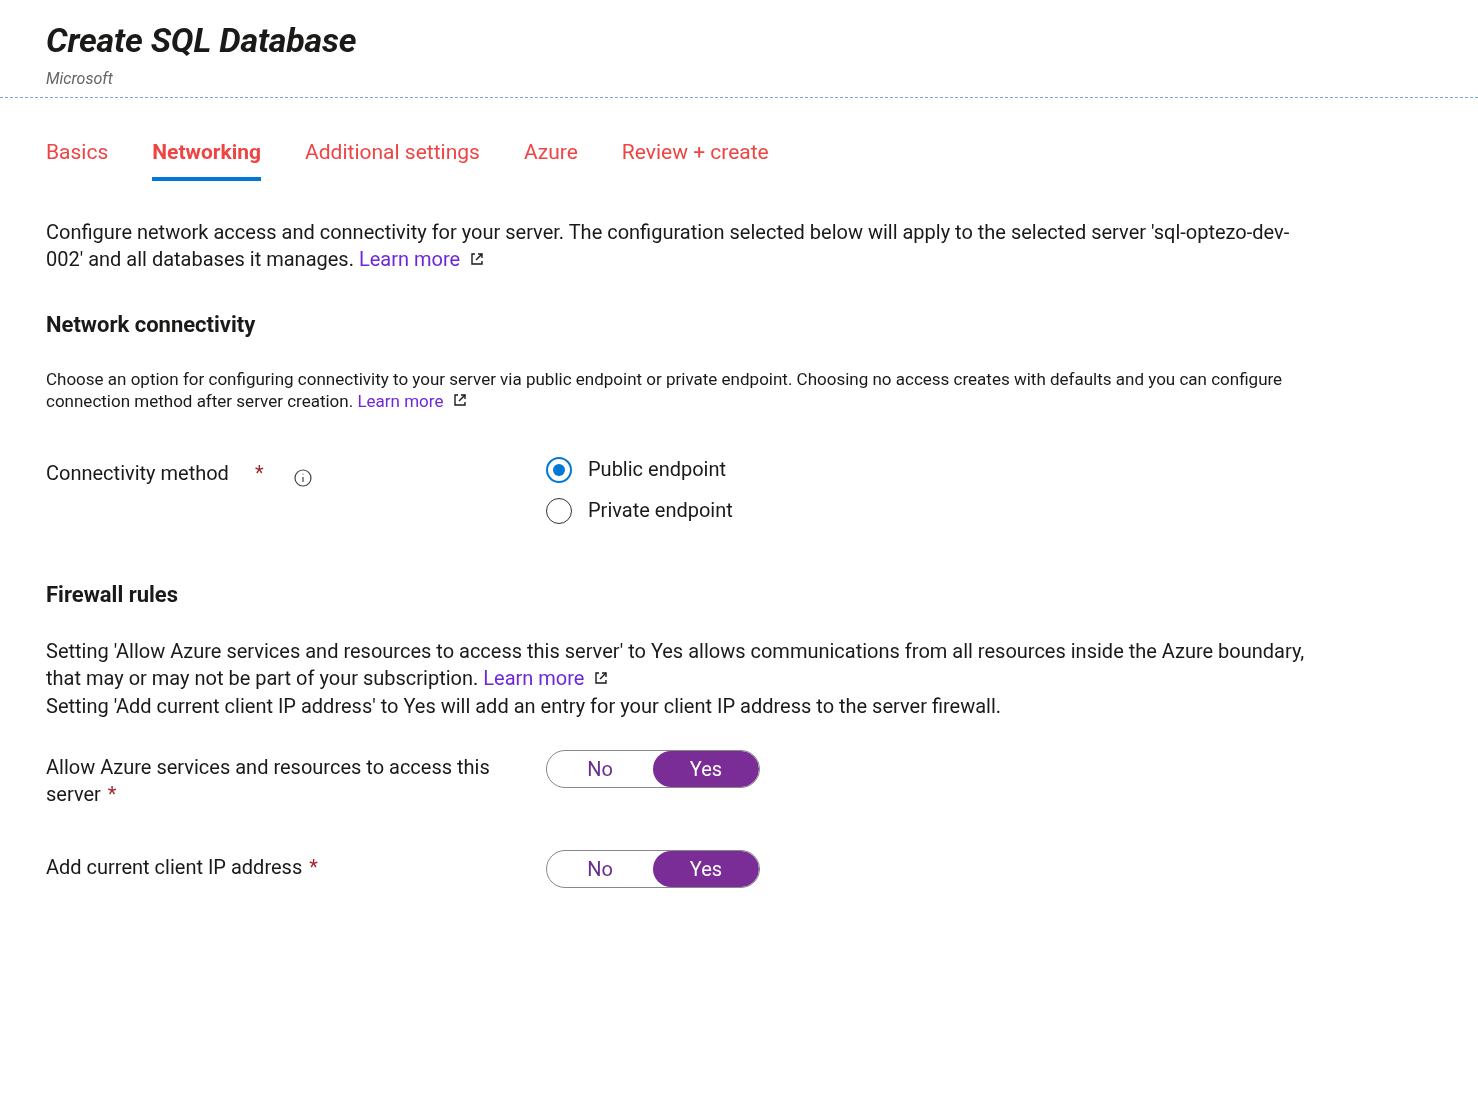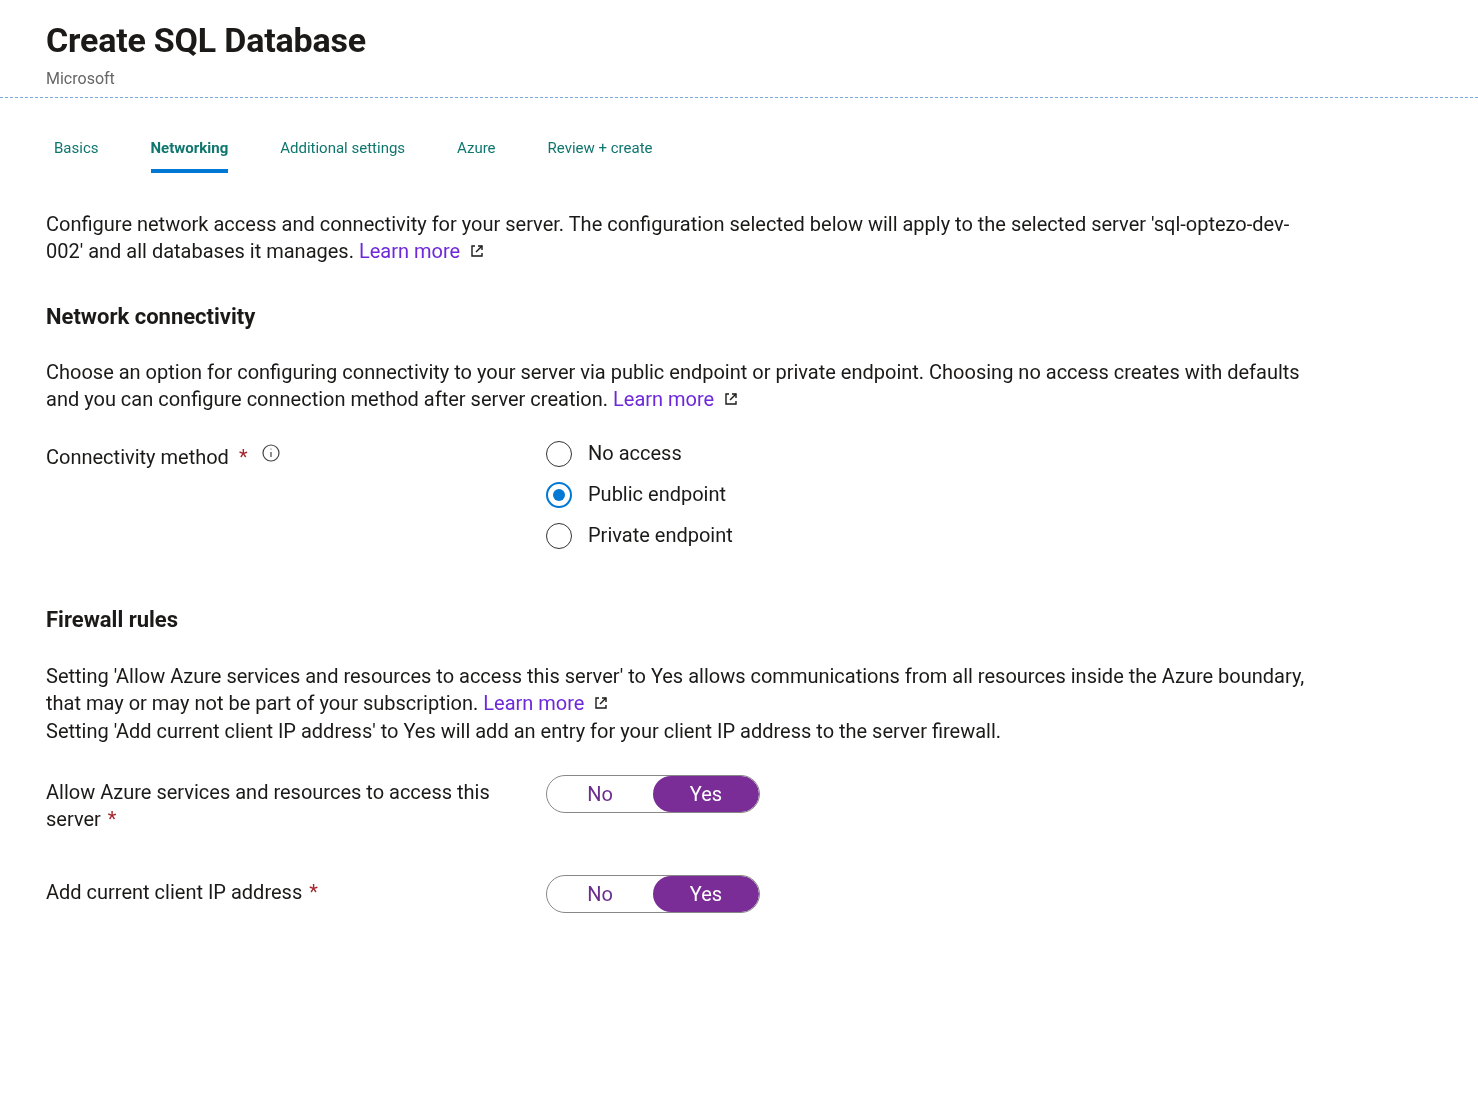--- a/index.html
+++ b/index.html
@@ -10,20 +10,21 @@
     font-size: 18.5px;
     line-height: 1.35;
   }
   .page {
     width: 1478px;
     padding: 0;
   }
   .header {
     padding: 18px 4px 8px 46px;
     border-bottom: 1px dashed #7aa9e0;
+    font-style: italic;
   }
   .page-title {
     font-size: 34px;
     font-weight: 700;
     color: #1b1a19;
     letter-spacing: -0.2px;
   }
   .publisher {
     font-size: 16px;
     color: #666;
@@ -32,26 +33,25 @@
   .content {
     padding: 40px 46px 0 46px;
     max-width: 1380px;
   }
   .tabs {
     display: flex;
     gap: 44px;
     margin-bottom: 38px;
   }
   .tab {
-    font-size: 15px;
-    color: #0f766e;
+    font-size: 21px;
+    color: #ef4444;
     padding-bottom: 10px;
     cursor: pointer;
     border-bottom: 4px solid transparent;
-    margin-left: 8px;
   }
   .tab.active {
     font-weight: 700;
     border-bottom: 4px solid #0078d4;
   }
   .intro {
     font-size: 20px;
     color: #1b1a19;
     margin-bottom: 36px;
     max-width: 1250px;
@@ -65,37 +65,37 @@
     display: inline-block;
     margin-left: 4px;
     vertical-align: -1px;
   }
   .section-title {
     font-size: 22px;
     font-weight: 700;
     margin-bottom: 28px;
   }
   .section-desc {
-    font-size: 20px;
-    margin-bottom: 26px;
+    font-size: 17px;
+    margin-bottom: 42px;
     max-width: 1280px;
   }
   .form-row {
     display: flex;
     align-items: flex-start;
     margin-bottom: 10px;
   }
   .form-label-col {
     flex: 0 0 500px;
     font-size: 20px;
     color: #1b1a19;
     padding-top: 4px;
     display: flex;
-    align-items: flex-start;
-    gap: 8px;
+    align-items: flex-end;
+    gap: 24px;
   }
   .form-control-col {
     flex: 1;
   }
   .required {
     color: #a4262c;
     margin-left: 2px;
   }
   .info-icon {
     display: inline-flex;
@@ -221,24 +221,20 @@
         <span class="info-icon">
           <svg width="18" height="18" viewBox="0 0 18 18" fill="none" stroke="#444" stroke-width="1.2">
             <circle cx="9" cy="9" r="8"></circle>
             <line x1="9" y1="8" x2="9" y2="13"></line>
             <circle cx="9" cy="5" r="0.6" fill="#444" stroke="none"></circle>
           </svg>
         </span>
       </div>
       <div class="form-control-col">
         <div class="radio-group">
-          <label class="radio-option">
-            <span class="radio-circle"></span>
-            <span>No access</span>
-          </label>
           <label class="radio-option selected">
             <span class="radio-circle">
                 <span class="radio-dot"></span>
               </span>
             <span>Public endpoint</span>
           </label>
           <label class="radio-option">
             <span class="radio-circle"></span>
             <span>Private endpoint</span>
           </label>

